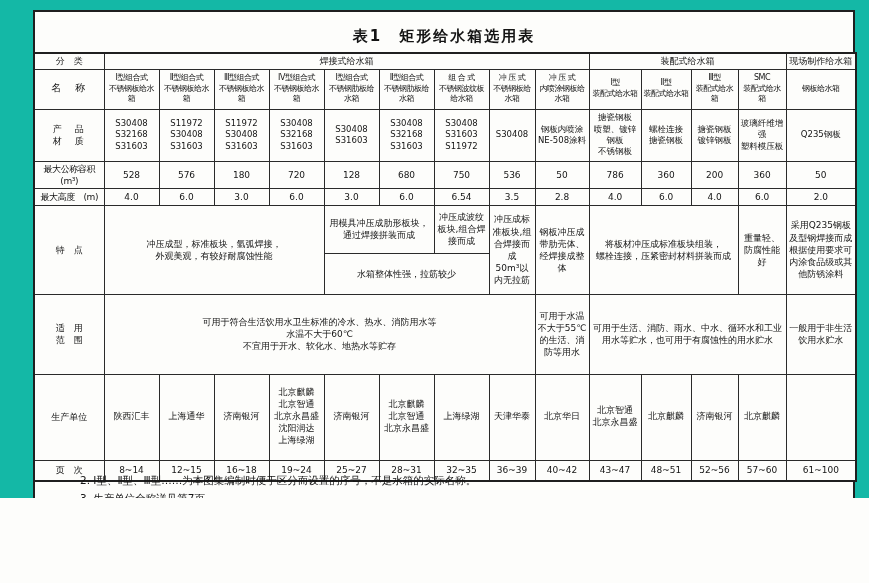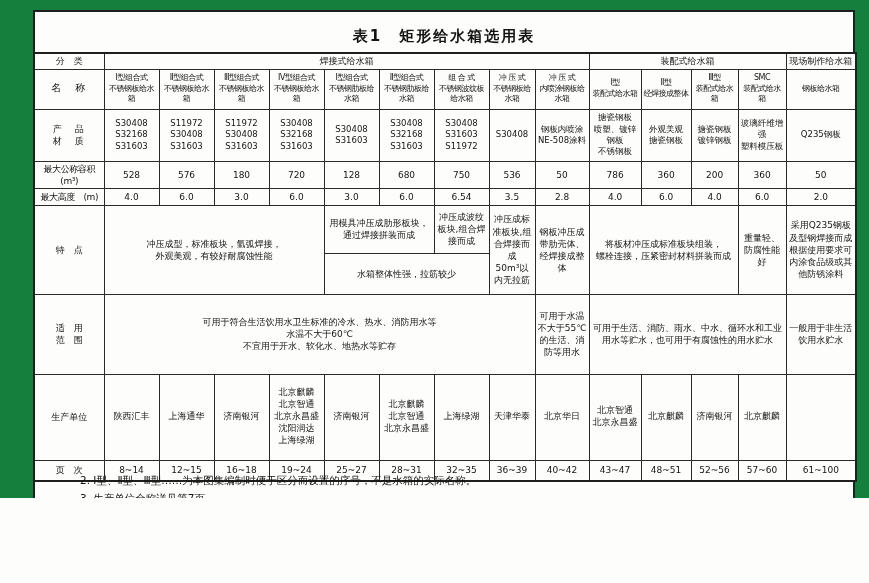--- a/index.html
+++ b/index.html
@@ -1,17 +1,17 @@
 <!DOCTYPE html>
 <html><head>
 <meta charset="utf-8">
 <style>
   * { margin:0; padding:0; box-sizing:border-box; }
   html,body { width:869px; height:583px; background:#fdfdfb; font-family:"DejaVu Sans","Liberation Sans",sans-serif; color:#141414; }
-  .page { position:relative; width:869px; height:498px; overflow:hidden; background:#15803d; }
+  .page { position:relative; width:869px; height:498px; overflow:hidden; background:#14b8a6; }
   .frame { position:absolute; left:33px; top:10px; width:822px; height:561px; border:2px solid #1f1f1f; background:#fdfdfb; }
   .table-title { position:absolute; left:33px; top:27px; width:822px; text-align:center; font-size:15px; font-weight:bold; letter-spacing:2px; }
   table.main { position:absolute; left:33px; top:52px; width:822px; border-collapse:collapse; table-layout:fixed; border:2px solid #1f1f1f; background:#fdfdfb;padding-left:36px; }
   table.main td { border:1px solid #2a2a2a; font-size:9px; text-align:center; vertical-align:middle; white-space:pre-line; overflow:hidden; padding:1px 2px; line-height:1.35; }
   td.lbl { font-size:9px; letter-spacing:0px; }
   td.lbl-sm { font-size:8px; letter-spacing:-0.4px; }
   tr.r-cat  { height:16px; }
   tr.r-name { height:40px; }
   tr.r-mat  { height:52px; }
   tr.r-vol  { height:17px; }
@@ -95,21 +95,21 @@
 不锈钢肋板给水箱</td>
       <td>组 合 式
 不锈钢波纹板给水箱</td>
       <td>冲 压 式
 不锈钢板给水箱</td>
       <td>冲 压 式
 内喷涂钢板给水箱</td>
       <td>Ⅰ型
 装配式给水箱</td>
       <td>Ⅱ型
-经焊接成整体</td>
+装配式给水箱</td>
       <td>Ⅲ型
 装配式给水箱</td>
       <td>SMC
 装配式给水箱</td>
       <td>钢板给水箱</td>
     </tr>
     <tr class="r-mat">
       <td class="lbl">产　品
 材　质</td>
       <td>S30408
@@ -131,21 +131,21 @@
 S31603</td>
       <td>S30408
 S31603
 S11972</td>
       <td>S30408</td>
       <td>钢板内喷涂
 NE-508涂料</td>
       <td>搪瓷钢板
 喷塑、镀锌钢板
 不锈钢板</td>
-      <td>外观美观
+      <td>螺栓连接
 搪瓷钢板</td>
       <td>搪瓷钢板
 镀锌钢板</td>
       <td>玻璃纤维增强
 塑料模压板</td>
       <td>Q235钢板</td>
     </tr>
     <tr class="r-vol">
       <td class="lbl-sm">最大公称容积(m³)</td>
       <td>528</td>

